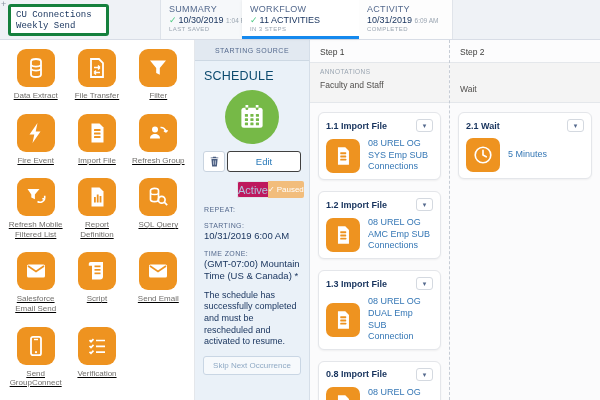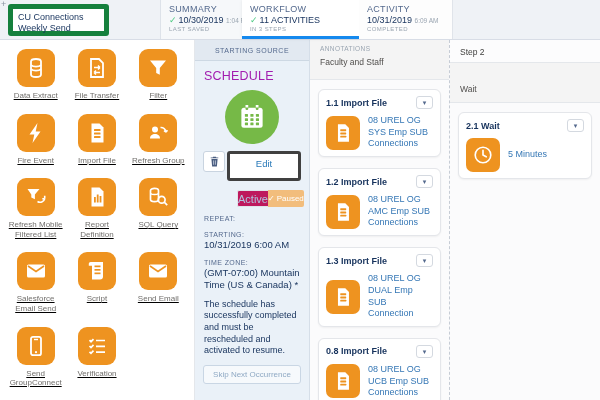--- a/index.html
+++ b/index.html
@@ -3,21 +3,21 @@
 <meta charset="utf-8">
 <style>
   * { margin:0; padding:0; box-sizing:border-box; }
   html,body { width:600px; height:400px; overflow:hidden; }
   body { font-family:"Liberation Sans", sans-serif; background:#fff; }
   .app { width:600px; height:400px; display:flex; flex-direction:column; position:relative; }
 
   
   .hdr { height:40px; flex:none; display:flex; background:#eff2f6; border-bottom:1px solid #d8dde6; position:relative; }
   .plus { position:absolute; left:1px; top:-1px; font-size:9px; color:#8a94a3; }
-  .title-card { margin:4px 3px 3px 8px; width:101px; background:#fff; border:5px solid #15803d; border-radius:3px; padding:3px 5px; font-size:9px; color:#16325c; line-height:1.25; }
+  .title-card { margin:4px 3px 3px 8px; width:101px; background:#fff; border:3px solid #15803d; border-radius:3px; padding:3px 5px; font-size:9px; color:#16325c; line-height:1.25;font-family:Liberation Mono, monospace; }
   .tab { padding:4px 8px 2px 8px; position:relative; }
   .tab-summary { width:82px; background:#f6f8fa; border-left:1px solid #dde2e9;margin-left:48px; }
   .tab-workflow { width:117px; background:#fff; border-bottom:3px solid #1589ee; box-shadow:0 0 3px rgba(0,0,0,.08); }
   .tab-activity { width:94px; background:#fdfdfd; border-right:1px solid #e0e4ea; }
   .tab-label { font-size:9px; color:#54698d; letter-spacing:.3px; }
   .tab-line2 { font-size:9px; color:#16325c; margin-top:1px; white-space:nowrap; }
   .check { color:#4bca81; font-size:9px; margin-right:2px; }
   .tab-time { font-size:6.5px; color:#9aa5b1; }
   .tab-line3 { font-size:6px; color:#9aa5b1; letter-spacing:.4px; margin-top:1px; }
 
@@ -27,28 +27,28 @@
   
   .sidebar { width:195px; flex:none; background:#fff; border-right:1px solid #e4e7eb; padding:9px 6px 0; display:grid; grid-template-columns:repeat(3,1fr); row-gap:13px; column-gap:2px; align-content:start; overflow:hidden;text-decoration:underline; }
   .act-item { display:flex; flex-direction:column; align-items:center; text-align:center; }
   .act-icon { width:38px; height:38px; border-radius:9px; background:#ee9320; display:flex; align-items:center; justify-content:center; flex:none; }
   .act-icon svg { width:24px; height:24px; }
   .act-label { font-size:8px; color:#706e6b; margin-top:4px; line-height:1.2; }
 
   
   .src-col { width:115px; flex:none; background:#eaf1f8; border-right:1px solid #d5dee8; display:flex; flex-direction:column; overflow:hidden; }
   .src-hdr { height:21px; flex:none; background:#e2e9f1; border-bottom:1px solid #cdd8e3; font-size:7px; letter-spacing:.5px; color:#54698d; text-align:center; line-height:21px; }
-  .sched-title { font-size:12.5px; color:#a21caf; margin:8px 9px 2px; letter-spacing:.2px; }
+  .sched-title { font-size:12.5px; color:#0c4a6e; margin:8px 9px 2px; letter-spacing:.2px; }
   .cal-wrap { display:flex; justify-content:center; margin:5px 0 7px; }
   .cal-circle { width:54px; height:54px; border-radius:50%; background:#76b947; display:flex; align-items:center; justify-content:center; }
   .cal-circle svg { width:30px; height:30px; }
   .edit-row { display:flex; gap:2px; margin:0 8px; }
   .trash-btn { width:22px; height:21px; background:#fff; border:1px solid #c9d4e0; border-radius:3px; display:flex; align-items:center; justify-content:center; }
   .trash-btn svg { width:13px; height:13px; }
-  .edit-btn { flex:1; height:30px; background:#fff; border:3px solid #404040; border-radius:3px; color:#2a7ab9; font-size:9.5px; text-align:center; line-height:19px; }
+  .edit-btn { flex:1; height:21px; background:#fff; border:1px solid #404040; border-radius:3px; color:#2a7ab9; font-size:9.5px; text-align:center; line-height:19px; }
   .toggle { display:flex; margin:9px 10px 0; height:17px; }
   .tog-active { flex:1; background:#be185d; border:1px solid #dfe4ea; border-right:none; color:#aec3dd; font-size:11px; display:flex; align-items:center; justify-content:center; border-radius:2px 0 0 2px;margin-left:32px; }
   .tog-paused { flex:1.15; background:#f2bd7c; color:#fff; font-size:8px; display:flex; align-items:center; justify-content:center; gap:2px; border-radius:0 2px 2px 0; }
   .fld-label { font-size:7px; color:#54698d; letter-spacing:.4px; margin:8px 9px 1px; }
   .fld-value { font-size:9.5px; color:#16325c; margin:0 9px; line-height:1.25; }
   .sched-msg { font-size:9px; color:#16325c; margin:8px 9px 5px; line-height:1.3; }
   .skip-btn { margin:3px 8px; padding:4px 2px; background:#f6f9fc; border:1px solid #c9d6e4; border-radius:3px; color:#8fa9c4; font-size:8px; text-align:center; }
 
   
   .steps { flex:1; display:flex; background:#fbfbfc; min-width:0; }
@@ -283,20 +283,21 @@
       <div class="fld-label">STARTING:</div>
       <div class="fld-value">10/31/2019 6:00 AM</div>
       <div class="fld-label">TIME ZONE:</div>
       <div class="fld-value">(GMT-07:00) Mountain Time (US &amp; Canada) *</div>
       <div class="sched-msg">The schedule has successfully completed and must be rescheduled and activated to resume.</div>
       <div class="skip-btn">Skip Next Occurrence</div>
     </div>
 
     <div class="steps">
         <div class="step-col s0">
+          <div class="step-hdr">Step 1</div>
           <div class="annot">
             <div class="annot-label">ANNOTATIONS</div>
             <div class="annot-value">Faculty and Staff</div>
           </div>
           <div class="cards">
             <div class="card">
               <div class="card-hdr">
                 <span class="card-title">1.1 Import File</span>
                 <span class="card-menu">▾</span>
               </div>

